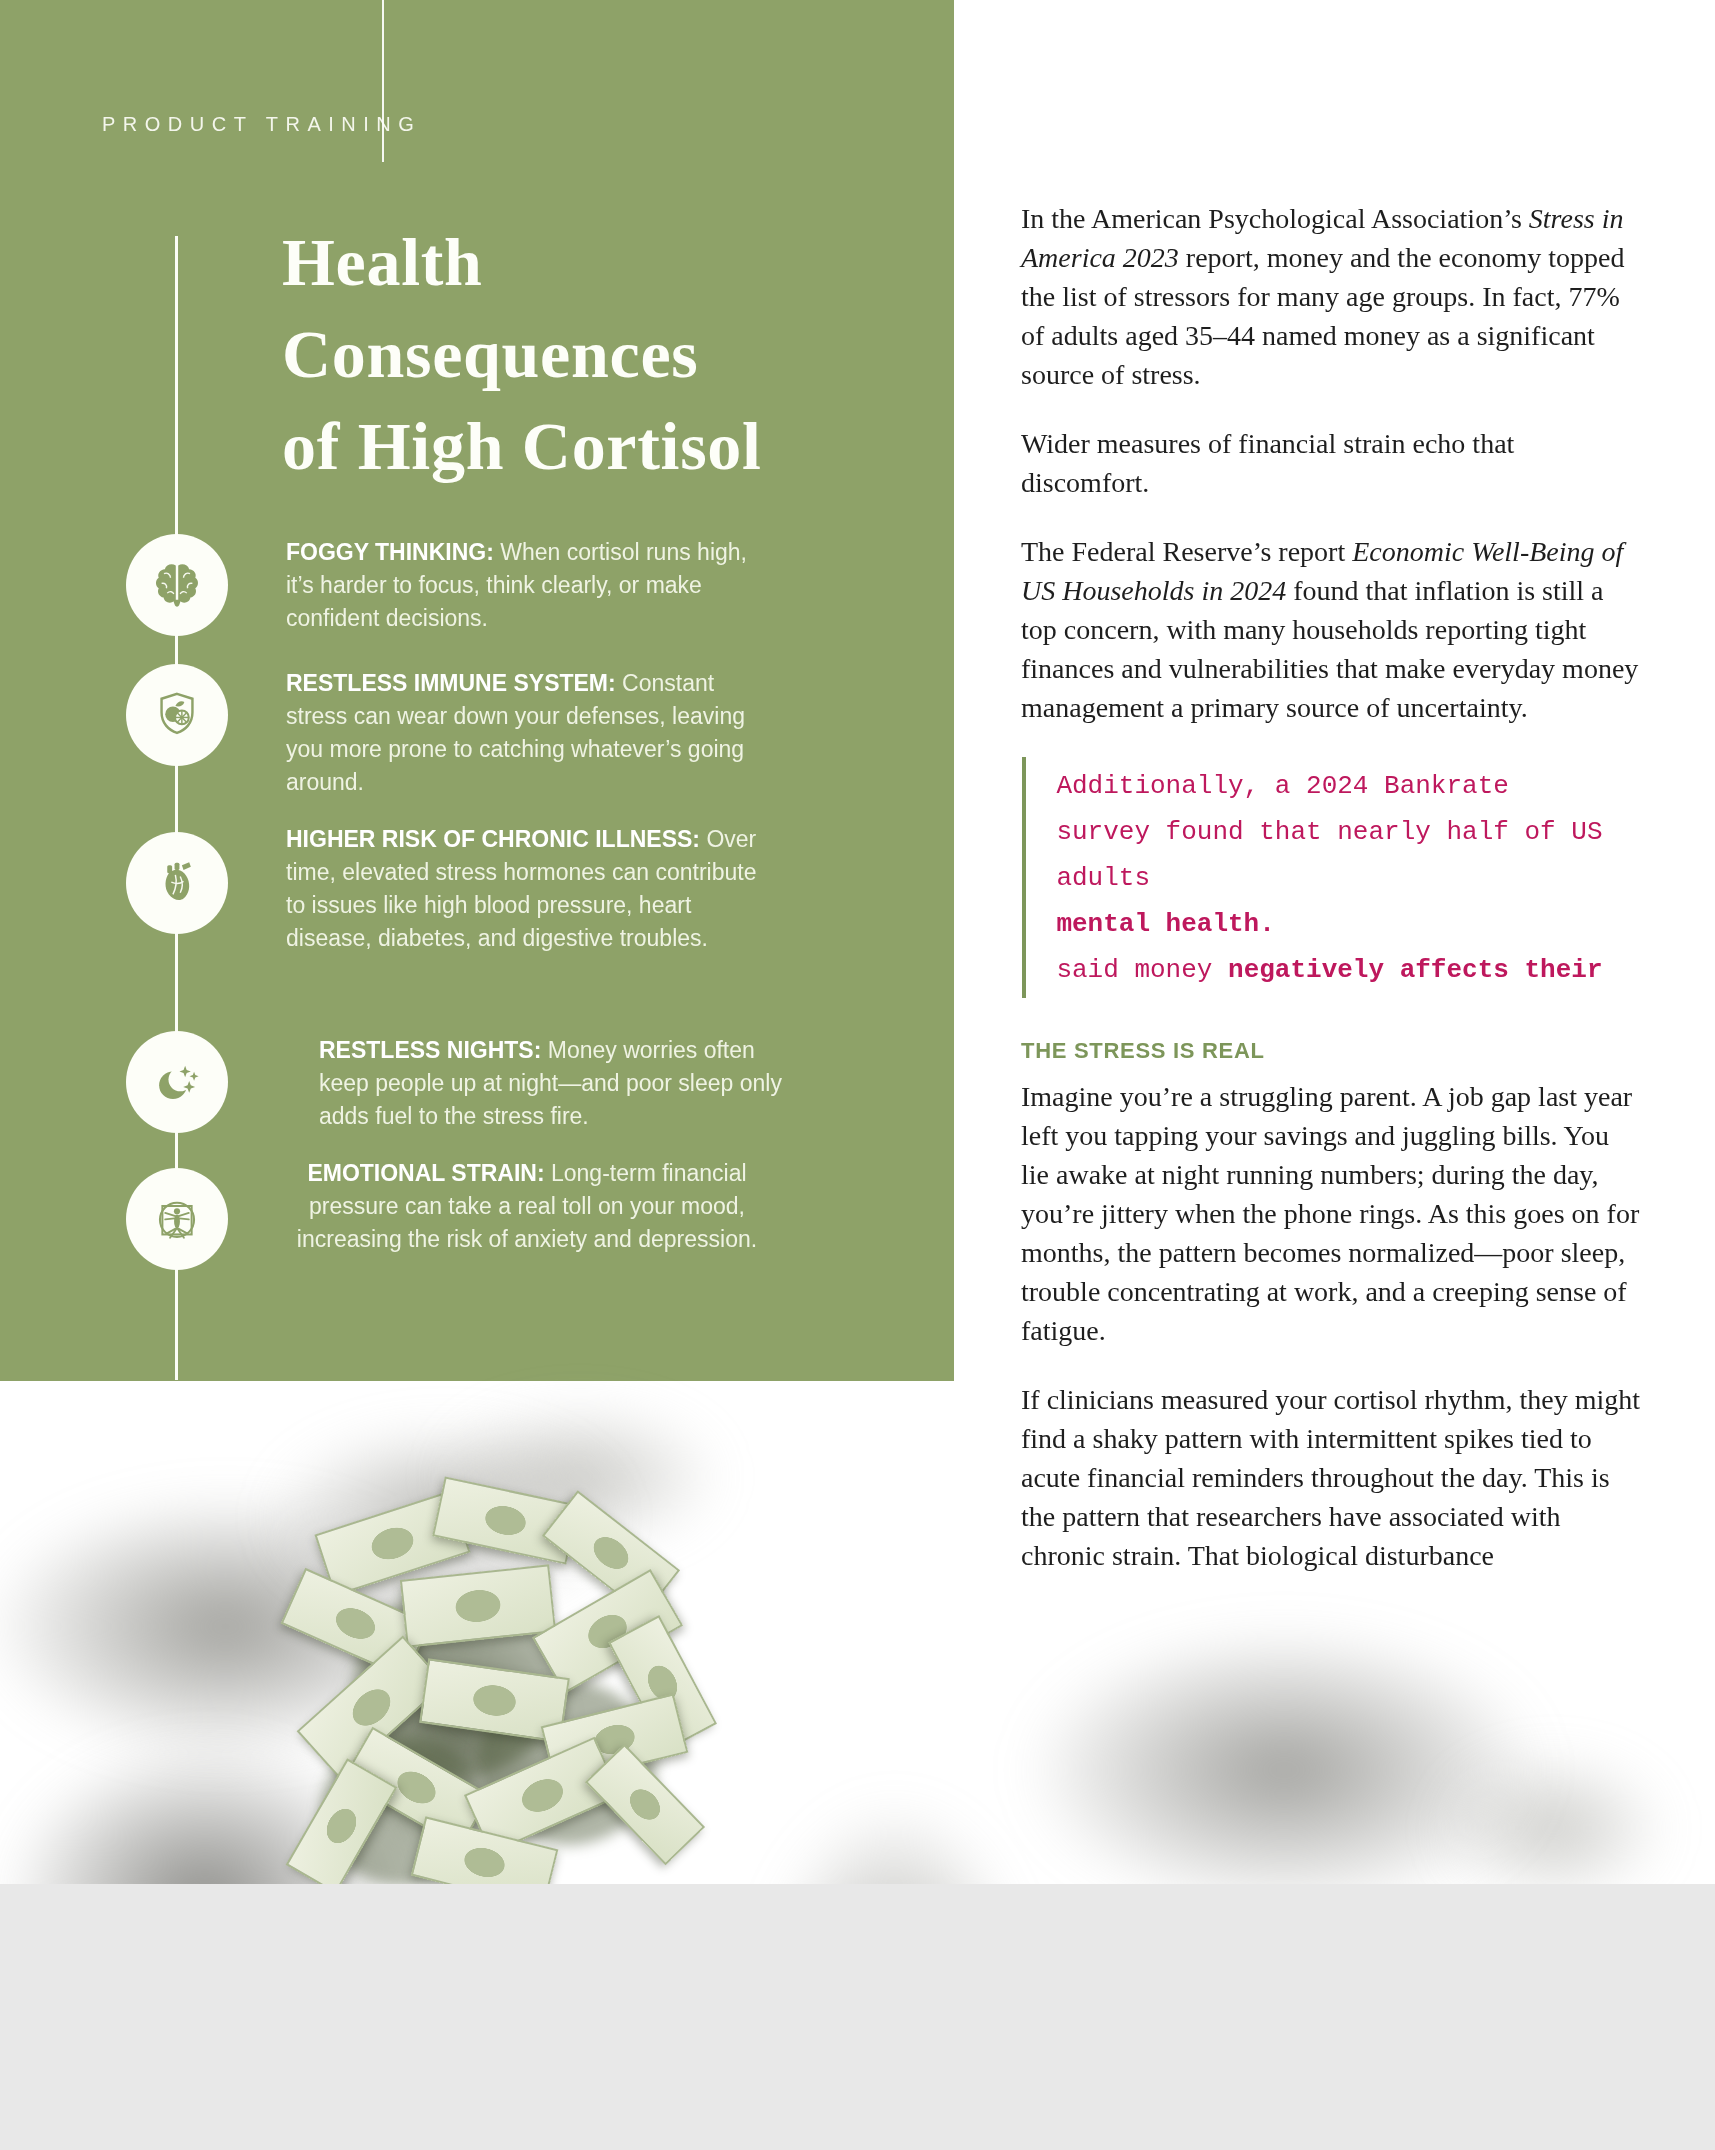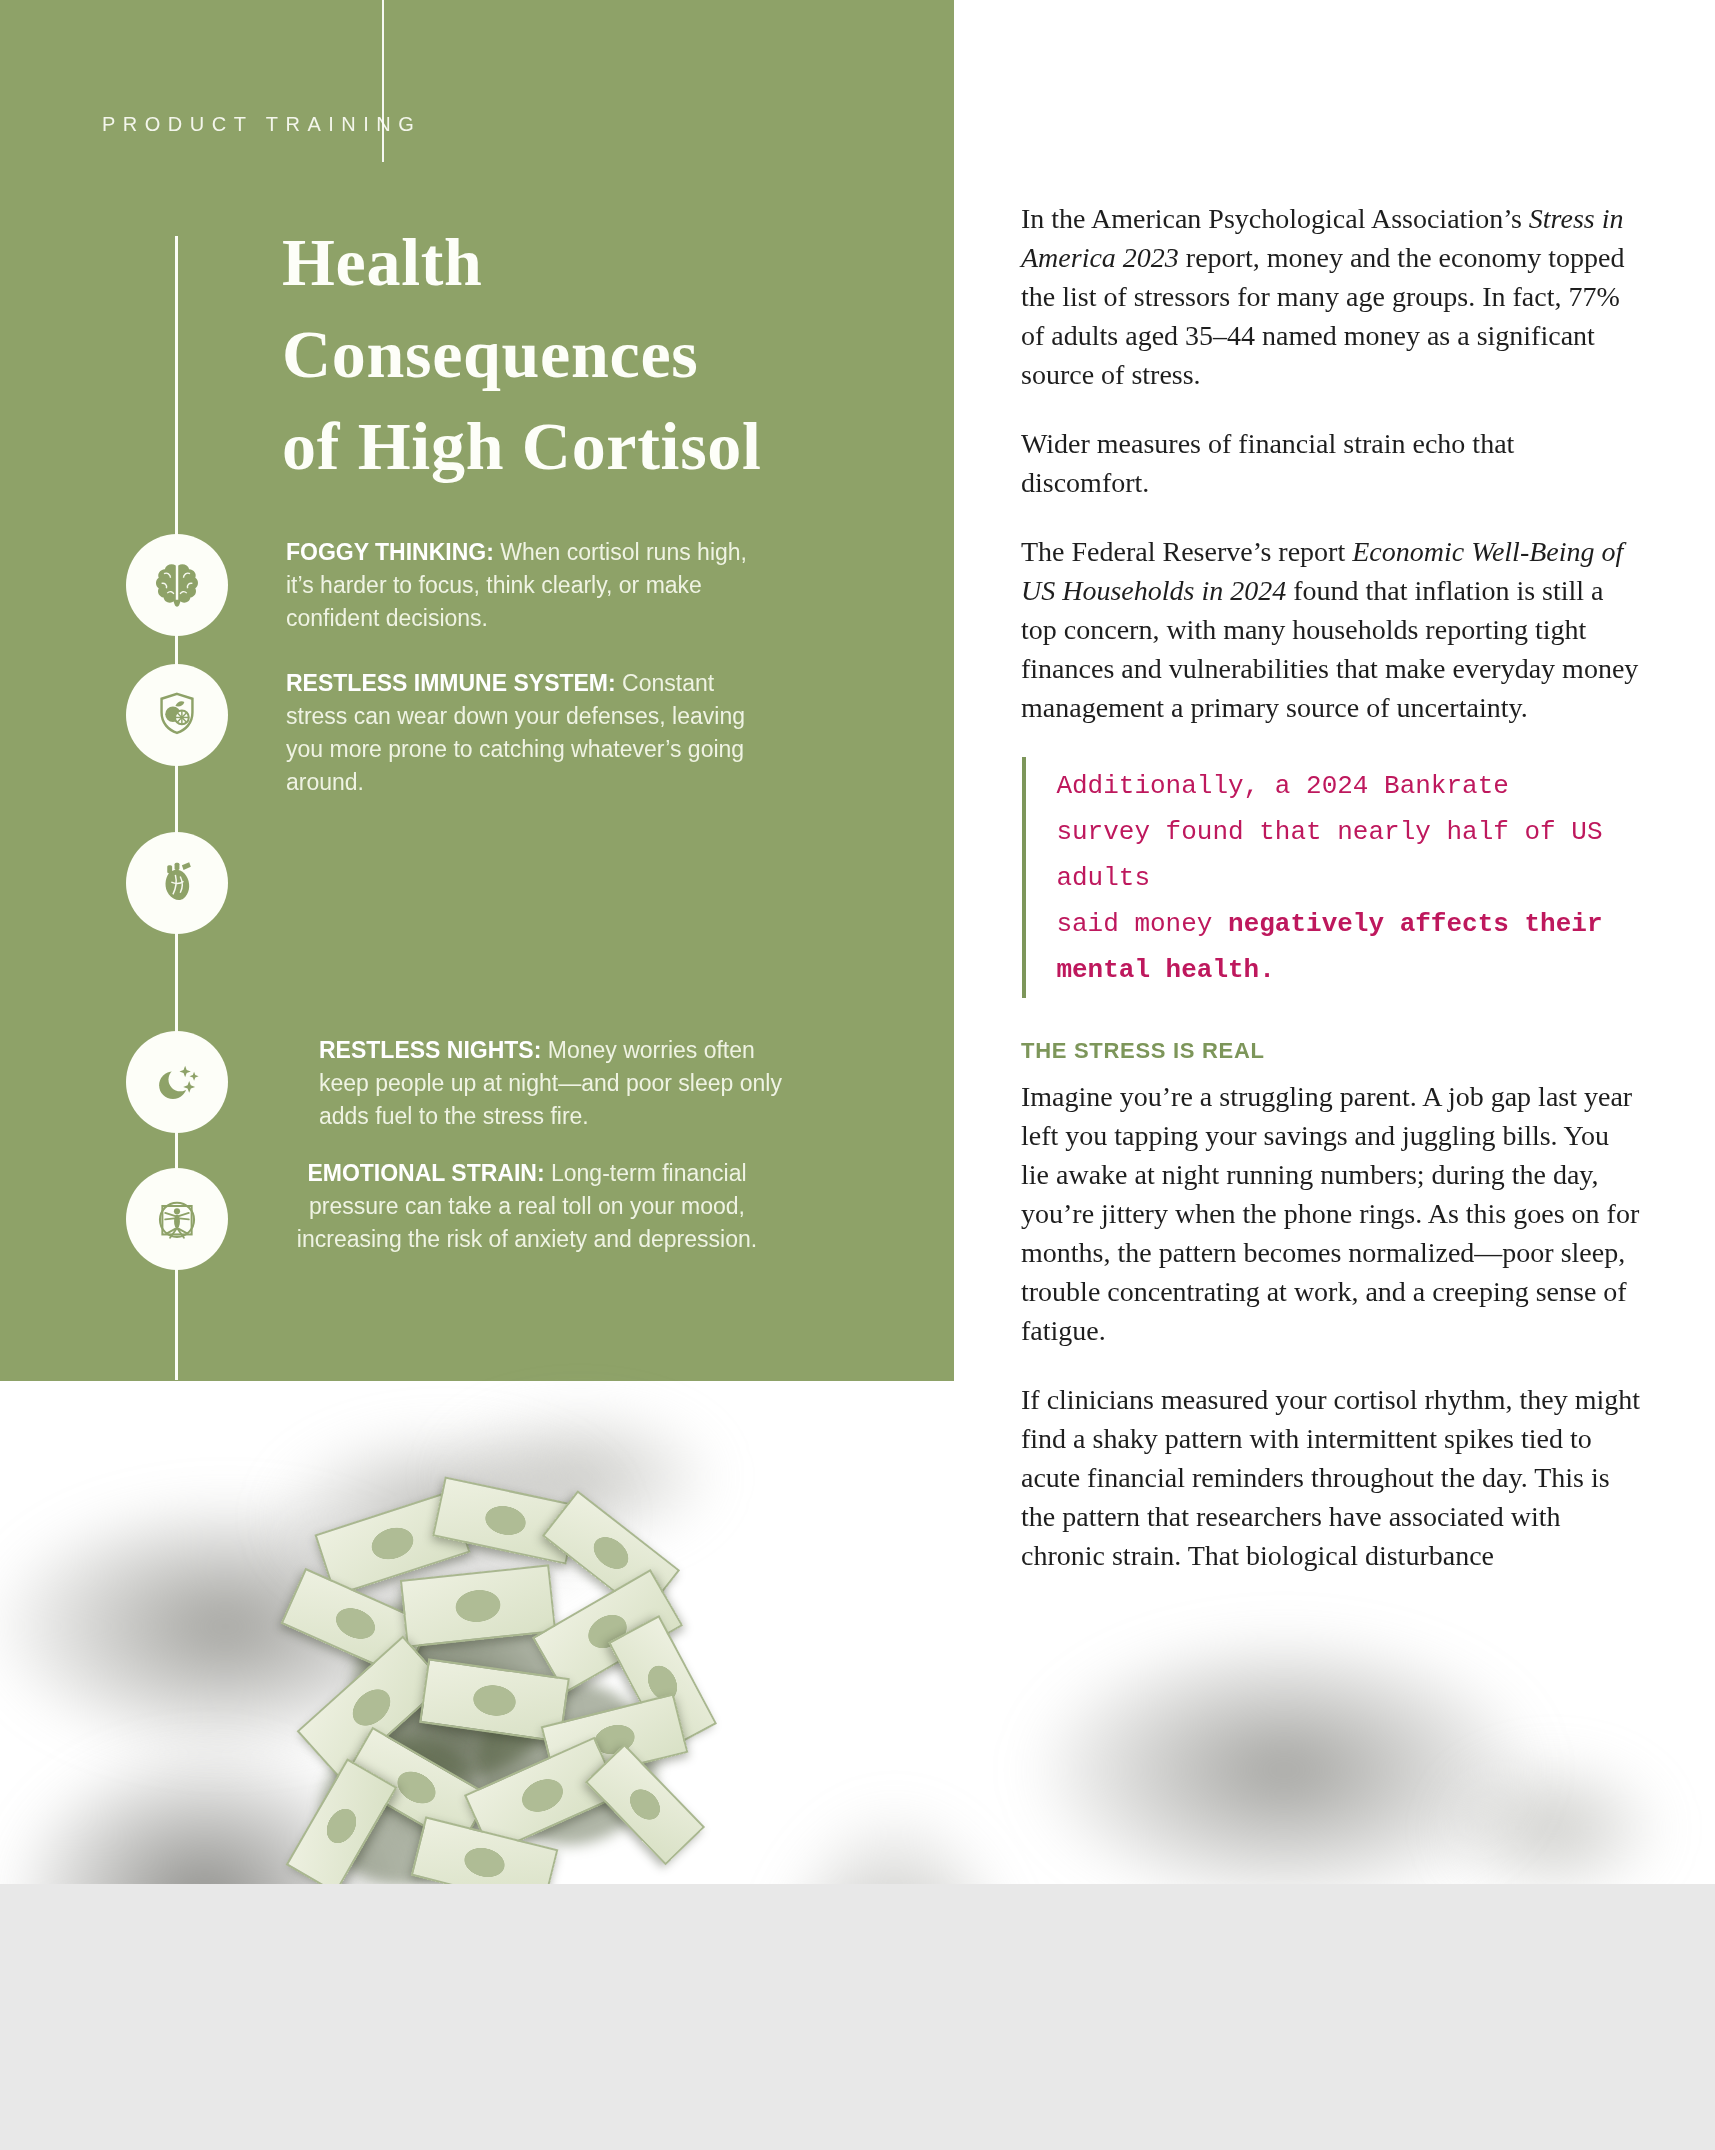--- a/index.html
+++ b/index.html
@@ -150,20 +150,24 @@
         <rect x="20" y="10" width="6" height="10" rx="2"></rect>
         <rect x="29" y="7" width="6" height="9" rx="2"></rect>
         <path d="M38 10l9-3.5l2 5.5l-9 4z"></path>
       </g>
       <g stroke="#FDFEF8" stroke-width="1.8" fill="none" opacity=".95">
         <path d="M30 22c2 8 1 16-3 24"></path>
         <path d="M36 24c3 6 3 14 0 20"></path>
         <path d="M25 31c5 2 11 2 15-1"></path>
       </g>
     </svg>
+  </div>
+  <div class="item-text" style="top:823px;">
+    <b>HIGHER RISK OF CHRONIC ILLNESS:</b>
+    <span>Over time, elevated stress hormones can contribute to issues like high blood pressure, heart disease, diabetes, and digestive troubles.</span>
   </div>
 
   <div class="icon-circle" style="top:1031px;">
     <svg width="52" height="52" viewBox="0 0 64 64">
       <circle cx="27" cy="36" r="17" fill="#8EA268"></circle>
       <circle cx="36" cy="29" r="14.5" fill="#FDFEF8"></circle>
       <g fill="#8EA268">
         <path transform="translate(42,19)" d="M0 -7L1.9 -1.9L7 0L1.9 1.9L0 7L-1.9 1.9L-7 0L-1.9 -1.9Z"></path>
         <path transform="translate(53,25) scale(.8)" d="M0 -7L1.9 -1.9L7 0L1.9 1.9L0 7L-1.9 1.9L-7 0L-1.9 -1.9Z"></path>
         <path transform="translate(47,38) scale(1.05)" d="M0 -7L1.9 -1.9L7 0L1.9 1.9L0 7L-1.9 1.9L-7 0L-1.9 -1.9Z"></path>
@@ -237,22 +241,22 @@
   <div class="column">
     <p class="para"><span>In the American Psychological Association’s </span><i>Stress in America 2023</i><span> report, money and the economy topped the list of stressors for many age groups. In fact, 77% of adults aged 35–44 named money as a significant source of stress.</span></p>
 
     <p class="para"><span>Wider measures of financial strain echo that discomfort.</span></p>
 
     <p class="para"><span>The Federal Reserve’s report </span><i>Economic Well-Being of US Households in 2024</i><span> found that inflation is still a top concern, with many households reporting tight finances and vulnerabilities that make everyday money management a primary source of uncertainty.</span></p>
 
     <div class="pullquote">
       <div><span>Additionally, a 2024 Bankrate</span><b></b></div>
       <div><span>survey found that nearly half of US adults</span><b></b></div>
+      <div><span></span><b>mental health.</b></div>
       <div><span>said money </span><b>negatively affects their</b></div>
-      <div><span></span><b>mental health.</b></div>
     </div>
 
     <div class="section-heading">THE STRESS IS REAL</div>
 
     <p class="para"><span>Imagine you’re a struggling parent. A job gap last year left you tapping your savings and juggling bills. You lie awake at night running numbers; during the day, you’re jittery when the phone rings. As this goes on for months, the pattern becomes normalized—poor sleep, trouble concentrating at work, and a creeping sense of fatigue.</span></p>
 
     <p class="para"><span>If clinicians measured your cortisol rhythm, they might find a shaky pattern with intermittent spikes tied to acute financial reminders throughout the day. This is the pattern that researchers have associated with chronic strain. That biological disturbance</span></p>
   </div>
 
   <div class="footer">

